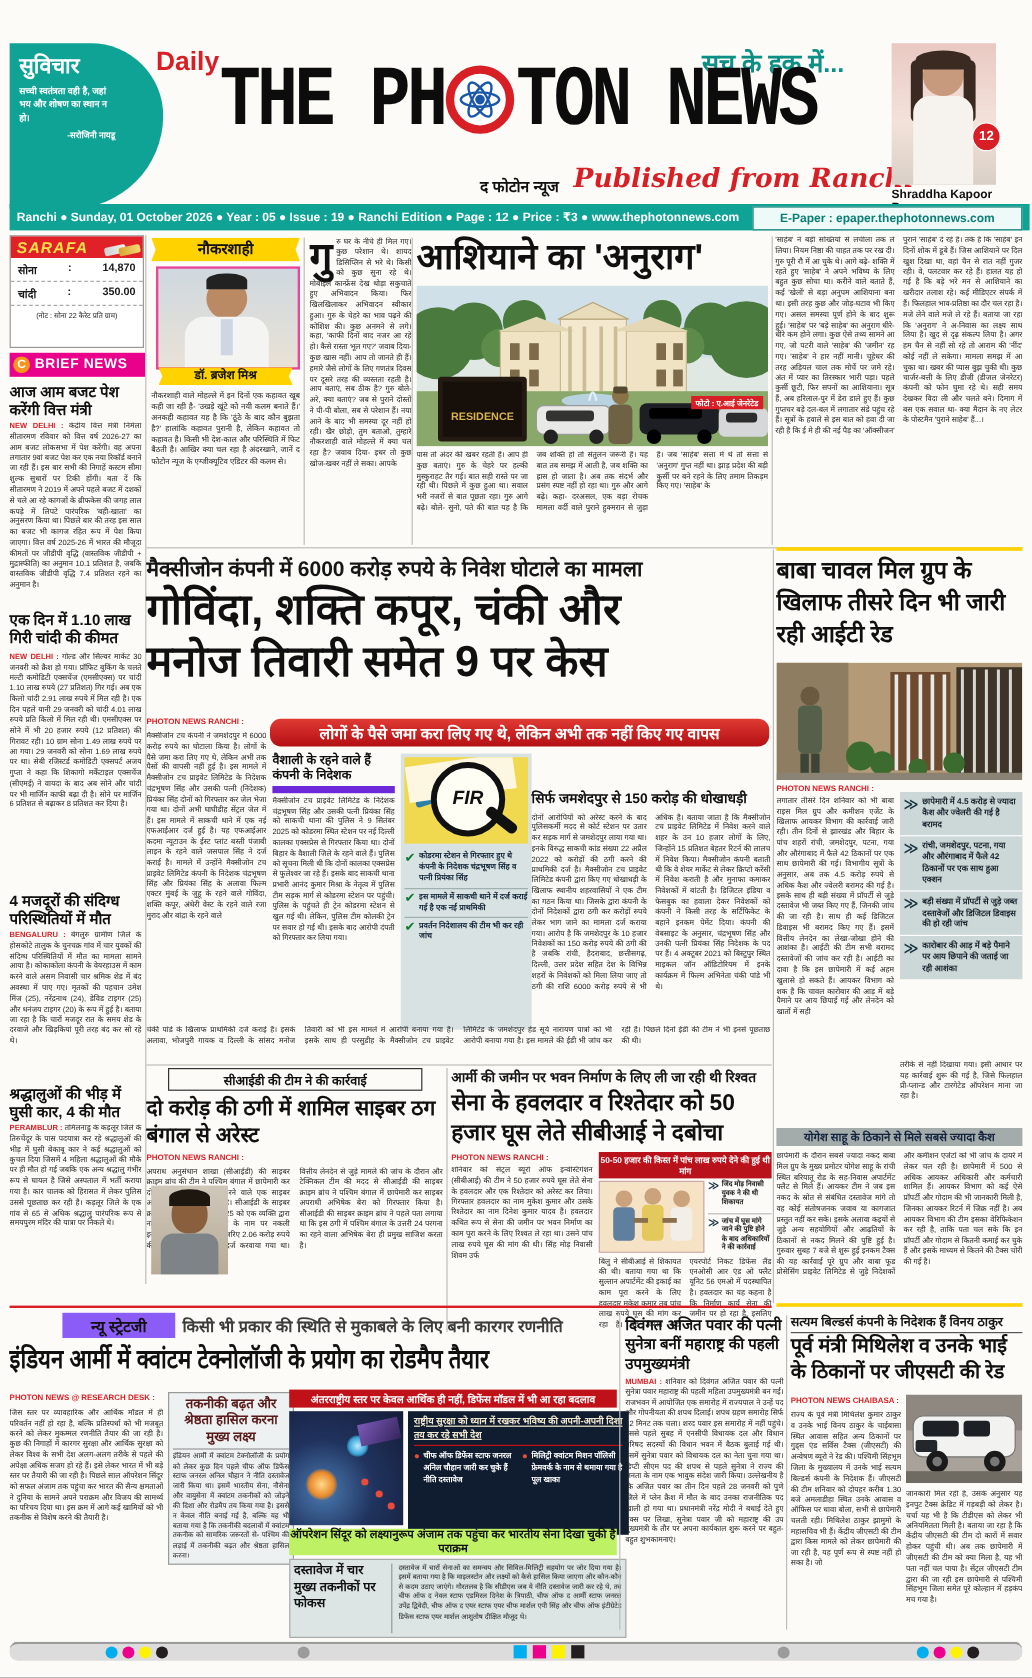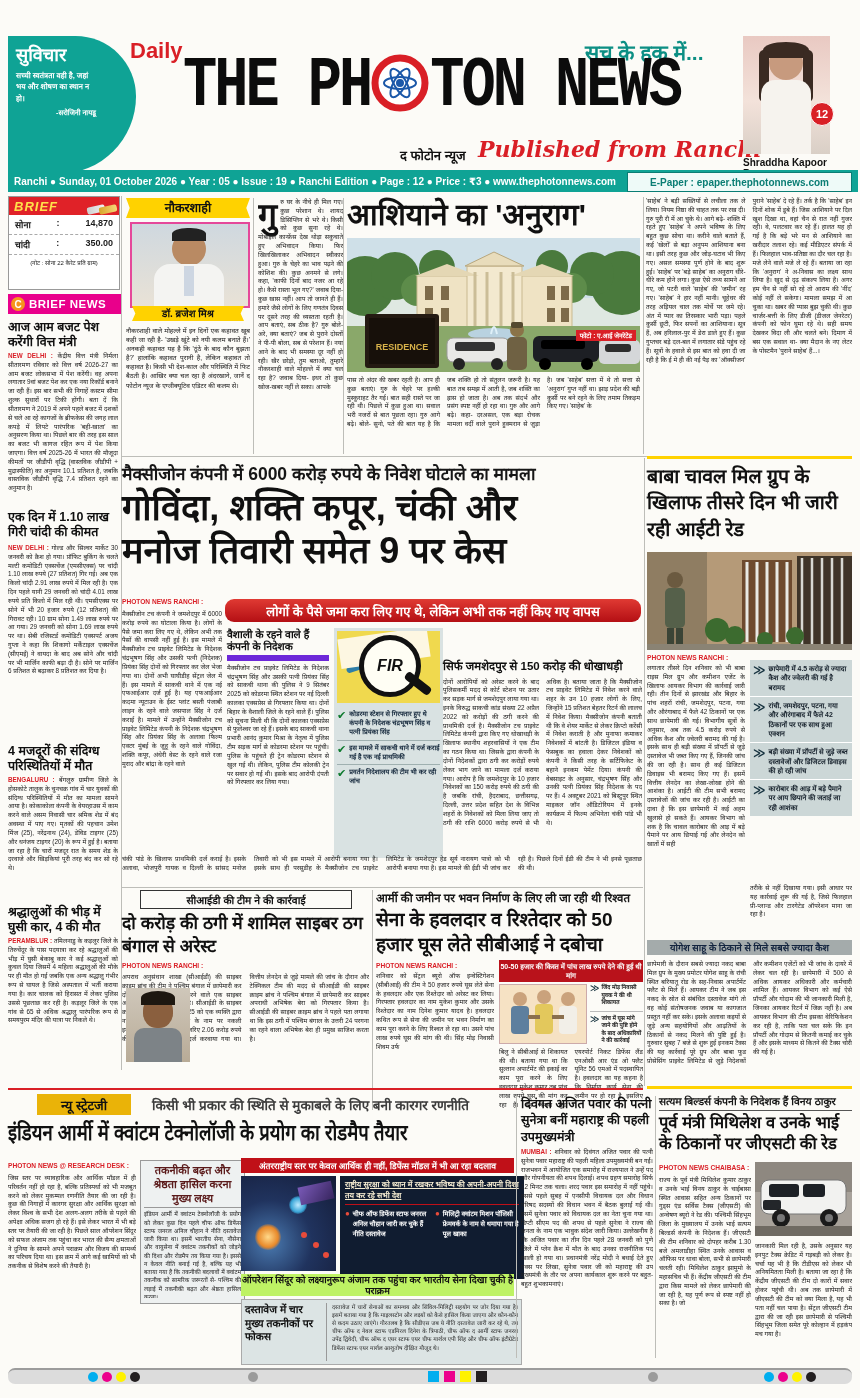--- a/index.html
+++ b/index.html
@@ -73,21 +73,21 @@
     <div style="font-size:10px;font-weight:bold;color:#111;">Resumes...</div>
   </div>
 
   <div class="abs" style="left:8px;top:170px;width:844px;height:22px;background:#0fa395;display:flex;align-items:center;padding-left:6px;">
     <span style="color:#fff;font-size:10px;font-weight:bold;">Ranchi ● Sunday, 01 October 2026 ● Year : 05 ● Issue : 19 ● Ranchi Edition ● Page : 12 ● Price : ₹3 ● www.thephotonnews.com</span>
   </div>
   <div class="abs" style="left:627px;top:172px;width:223px;height:18px;background:#eefaf8;border:1px solid #0a7d74;color:#0a7d74;font-size:10px;font-weight:bold;display:flex;align-items:center;justify-content:center;">E-Paper : epaper.thephotonnews.com</div>
 
   <div class="abs" style="left:8px;top:196px;width:110px;height:92px;border:1px solid #999;background:#fff;">
     <div style="height:18px;background:#e02228;display:flex;align-items:center;padding-left:5px;position:relative;">
-      <span style="color:#ffe04a;font-weight:bold;font-style:italic;font-size:13px;letter-spacing:1px;">BRIEF</span>
+      <span style="color:#ffe04a;font-weight:bold;font-style:italic;font-size:13px;letter-spacing:1px;">SARAFA</span>
       <span style="position:absolute;right:2px;top:2px;">
         <span style="display:inline-block;width:18px;height:7px;background:linear-gradient(90deg,#cfcfcf,#f2f2f2);border-radius:2px;transform:rotate(-12deg);"></span>
         <span style="display:inline-block;width:18px;height:7px;background:linear-gradient(90deg,#d8a62a,#f5d878);border-radius:2px;transform:rotate(-12deg);margin-left:-10px;"></span>
       </span>
     </div>
     <div style="display:flex;justify-content:space-between;padding:3px 6px;border-bottom:1px dashed #aaa;font-size:9px;font-weight:bold;">
       <span>सोना</span>
         <span>:</span>
         <span>14,870</span>
     </div>
@@ -362,21 +362,21 @@
         <div style="display:flex;gap:2px;margin-top:4px;border-top:1px solid #bbb;padding-top:3px;">
             <span class="chev" style="font-size:9px;">≫</span>
           <span style="font-size:5.8px;font-weight:bold;line-height:1.3;">जांच में घूस मांगे जाने की पुष्टि होने के बाद अधिकारियों ने की कार्रवाई</span>
           </div>
       </div>
     </div>
     <div class="bt cols2" style="margin-top:3px;height:62px;">बिलु ने सीबीआई से शिकायत की थी। बताया गया था कि सुल्तान अपार्टमेंट की इकाई का काम पूरा करने के लिए हवलदार मुकेश कुमार तब पांच लाख रुपये घूस की मांग कर रहा है। वह बिरसा मुंडा एयरपोर्ट निकट डिफेंस लैंड एनओसी आर एंड ओ फ्लैट यूनिट 56 एमओ में पदस्थापित है। हवलदार का यह कहना है कि निर्माण कार्य सेना की जमीन पर हो रहा है, इसलिए निर्माण करने के लिए उसे पांच लाख रुपये चाहिए।</div>
   </div>
 
   <div class="abs" style="left:8px;top:1088px;width:635px;height:2px;background:#d91f26;"></div>
-  <div class="abs" style="left:37px;top:1094px;width:94px;height:21px;background:#eab308;font-weight:bold;font-size:13px;display:flex;align-items:center;justify-content:center;color:#111;">न्यू स्ट्रेटजी</div>
+  <div class="abs" style="left:52px;top:1094px;width:94px;height:21px;background:#8b5cf6;font-weight:bold;font-size:13px;display:flex;align-items:center;justify-content:center;color:#111;">न्यू स्ट्रेटजी</div>
   <div class="abs kick" style="left:152px;top:1096px;width:400px;font-size:13.5px;color:#3c3c3c;">किसी भी प्रकार की स्थिति से मुकाबले के लिए बनी कारगर रणनीति</div>
   <div class="abs hl" style="left:8px;top:1120px;width:520px;font-size:22px;white-space:nowrap;transform:scaleX(.84);transform-origin:0 0;">इंडियन आर्मी में क्वांटम टेक्नोलॉजी के प्रयोग का रोडमैप तैयार</div>
   <div class="abs byl" style="left:8px;top:1162px;">PHOTON NEWS @ RESEARCH DESK :</div>
   <div class="abs bt" style="left:8px;top:1174px;width:128px;height:184px;">जिस स्तर पर व्यावहारिक और आर्थिक मॉडल में ही परिवर्तन नहीं हो रहा है, बल्कि प्रतिस्पर्धा को भी मजबूत करने को लेकर मुकम्मल रणनीति तैयार की जा रही है। कुछ की निगाहों में कारगर सुरक्षा और आर्थिक सुरक्षा को लेकर विश्व के सभी देश अलग-अलग तरीके से पहले की अपेक्षा अधिक सजग हो रहे हैं। इसे लेकर भारत में भी बड़े स्तर पर तैयारी की जा रही है। पिछले साल ऑपरेशन सिंदूर को सफल अंजाम तक पहुंचा कर भारत की सैन्य क्षमताओं ने दुनिया के सामने अपने पराक्रम और विजय की सामर्थ्य का परिचय दिया था। इस क्रम में आगे कई खामियों को भी तकनीक से विशेष करने की तैयारी है।</div>
 
   <div class="abs" style="left:140px;top:1160px;width:97px;height:136px;border:1px solid #999;background:#eef1f1;padding:3px;">
     <div style="font-weight:bold;font-size:11px;text-align:center;color:#5a1a1a;line-height:1.25;border-bottom:1px solid #999;padding-bottom:2px;">तकनीकी बढ़त और श्रेष्ठता हासिल करना मुख्य लक्ष्य</div>
     <div class="bt" style="height:88px;margin-top:2px;font-size:5.9px;">इंडियन आर्मी में क्वांटम टेक्नोलॉजी के प्रयोग को लेकर कुछ दिन पहले चीफ ऑफ डिफेंस स्टाफ जनरल अनिल चौहान ने नीति दस्तावेज जारी किया था। इसमें भारतीय सेना, नौसेना और वायुसेना में क्वांटम तकनीकों को जोड़ने की दिशा और रोडमैप तय किया गया है। इससे न केवल नीति बनाई गई है, बल्कि यह भी बताया गया है कि तकनीकी बदलावों में क्वांटम तकनीक को सामरिक जरूरतों से- पश्चिम की लड़ाई में तकनीकी बढ़त और श्रेष्ठता हासिल करना।</div>
   </div>
 

